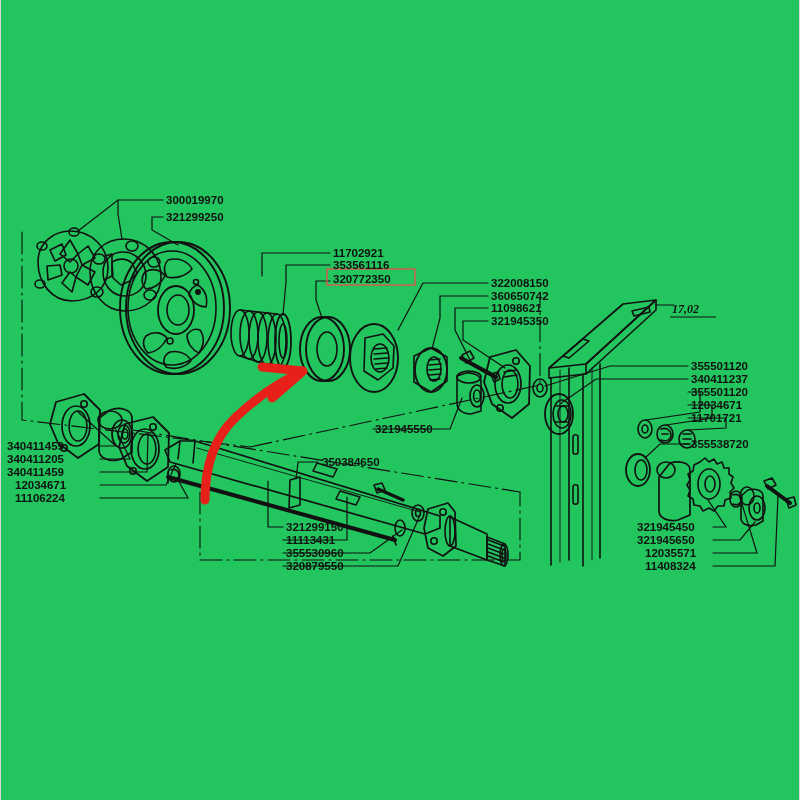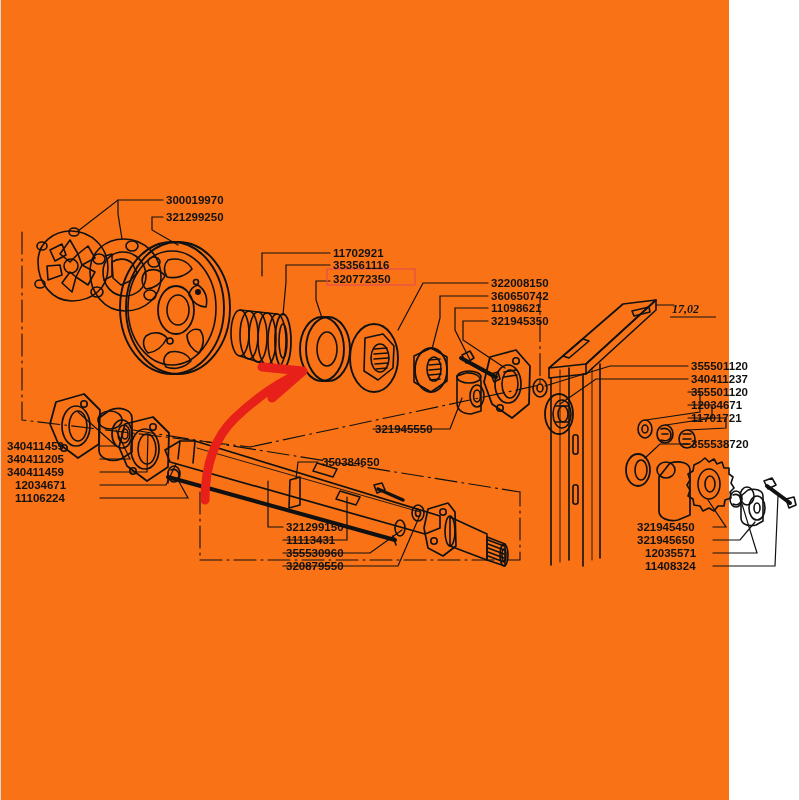--- a/index.html
+++ b/index.html
@@ -1,18 +1,18 @@
 <!DOCTYPE html>
 <html><head>
 <meta charset="utf-8">
 <style>
   html,body{margin:0;padding:0;background:#ffffff;}
   body{width:800px;height:800px;overflow:hidden;
        font-family:"Liberation Sans", sans-serif;}
-  #sheet{position:relative;width:729px;height:800px;background:#f97316;}
+  #sheet{position:relative;width:800px;height:800px;background:#22c55e;}
   #diagram{position:absolute;left:0;top:0;width:800px;height:800px;}
   .plabel{font-family:"Liberation Sans", sans-serif;font-size:11.5px;
           font-weight:700;fill:#111111;letter-spacing:0px;}
   .plabel-it{font-family:"Liberation Serif", serif;font-size:12px;
           font-style:italic;font-weight:700;fill:#111111;}
   svg text{white-space:pre;}
 </style>
 </head>
 <body>
 

